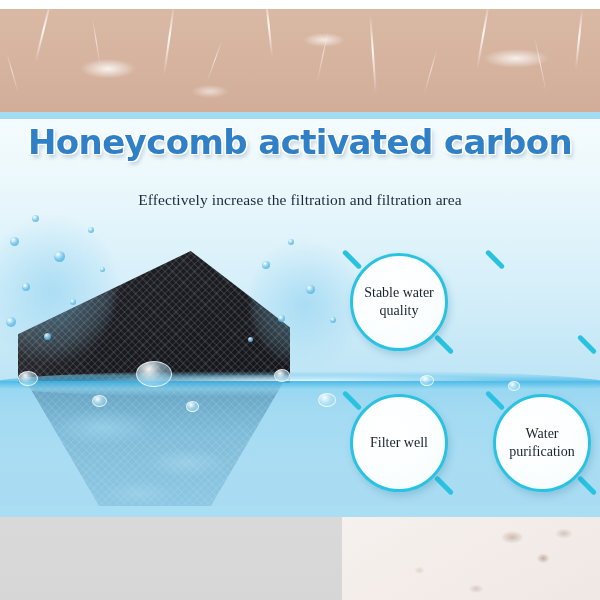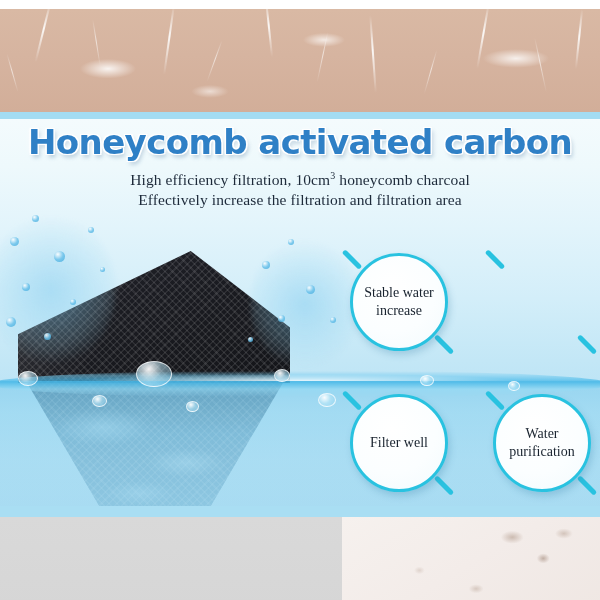--- a/index.html
+++ b/index.html
@@ -256,28 +256,27 @@
     <div class="drop" style="left:262px;top:142px;width:8px;height:8px;"></div>
     <div class="drop" style="left:288px;top:120px;width:6px;height:6px;"></div>
     <div class="drop" style="left:306px;top:166px;width:9px;height:9px;"></div>
     <div class="drop" style="left:278px;top:196px;width:7px;height:7px;"></div>
     <div class="drop" style="left:330px;top:198px;width:6px;height:6px;"></div>
     <div class="drop" style="left:248px;top:218px;width:5px;height:5px;"></div>
   </div>
 
   <div class="title">Honeycomb activated carbon</div>
 
-  <div class="subtitle l1"><span>High efficiency filtration, 10cm</span><span class="sup">3</span><span> honeycomb charcoal</span></div>
 
   <div class="subtitle l2">Effectively increase the filtration and filtration area</div>
 
   <div class="tick" style="left:340px;top:248px;width:24px;transform:rotate(45deg);"></div>
   <div class="tick" style="left:432px;top:333px;width:24px;transform:rotate(45deg);"></div>
   <div class="feature" style="left:350px;top:244px;width:92px;height:92px;">
-    <span class="feature-label">Stable water increase</span>
+    <span class="feature-label">Stable water quality</span>
   </div>
 
   <div class="tick" style="left:483px;top:248px;width:24px;transform:rotate(45deg);"></div>
   <div class="tick" style="left:575px;top:333px;width:24px;transform:rotate(45deg);"></div>
 
   <div class="tick" style="left:340px;top:389px;width:24px;transform:rotate(45deg);"></div>
   <div class="tick" style="left:432px;top:474px;width:24px;transform:rotate(45deg);"></div>
   <div class="feature" style="left:350px;top:385px;width:92px;height:92px;justify-content:center;">
     <span class="feature-label">Filter well</span>
   </div>

